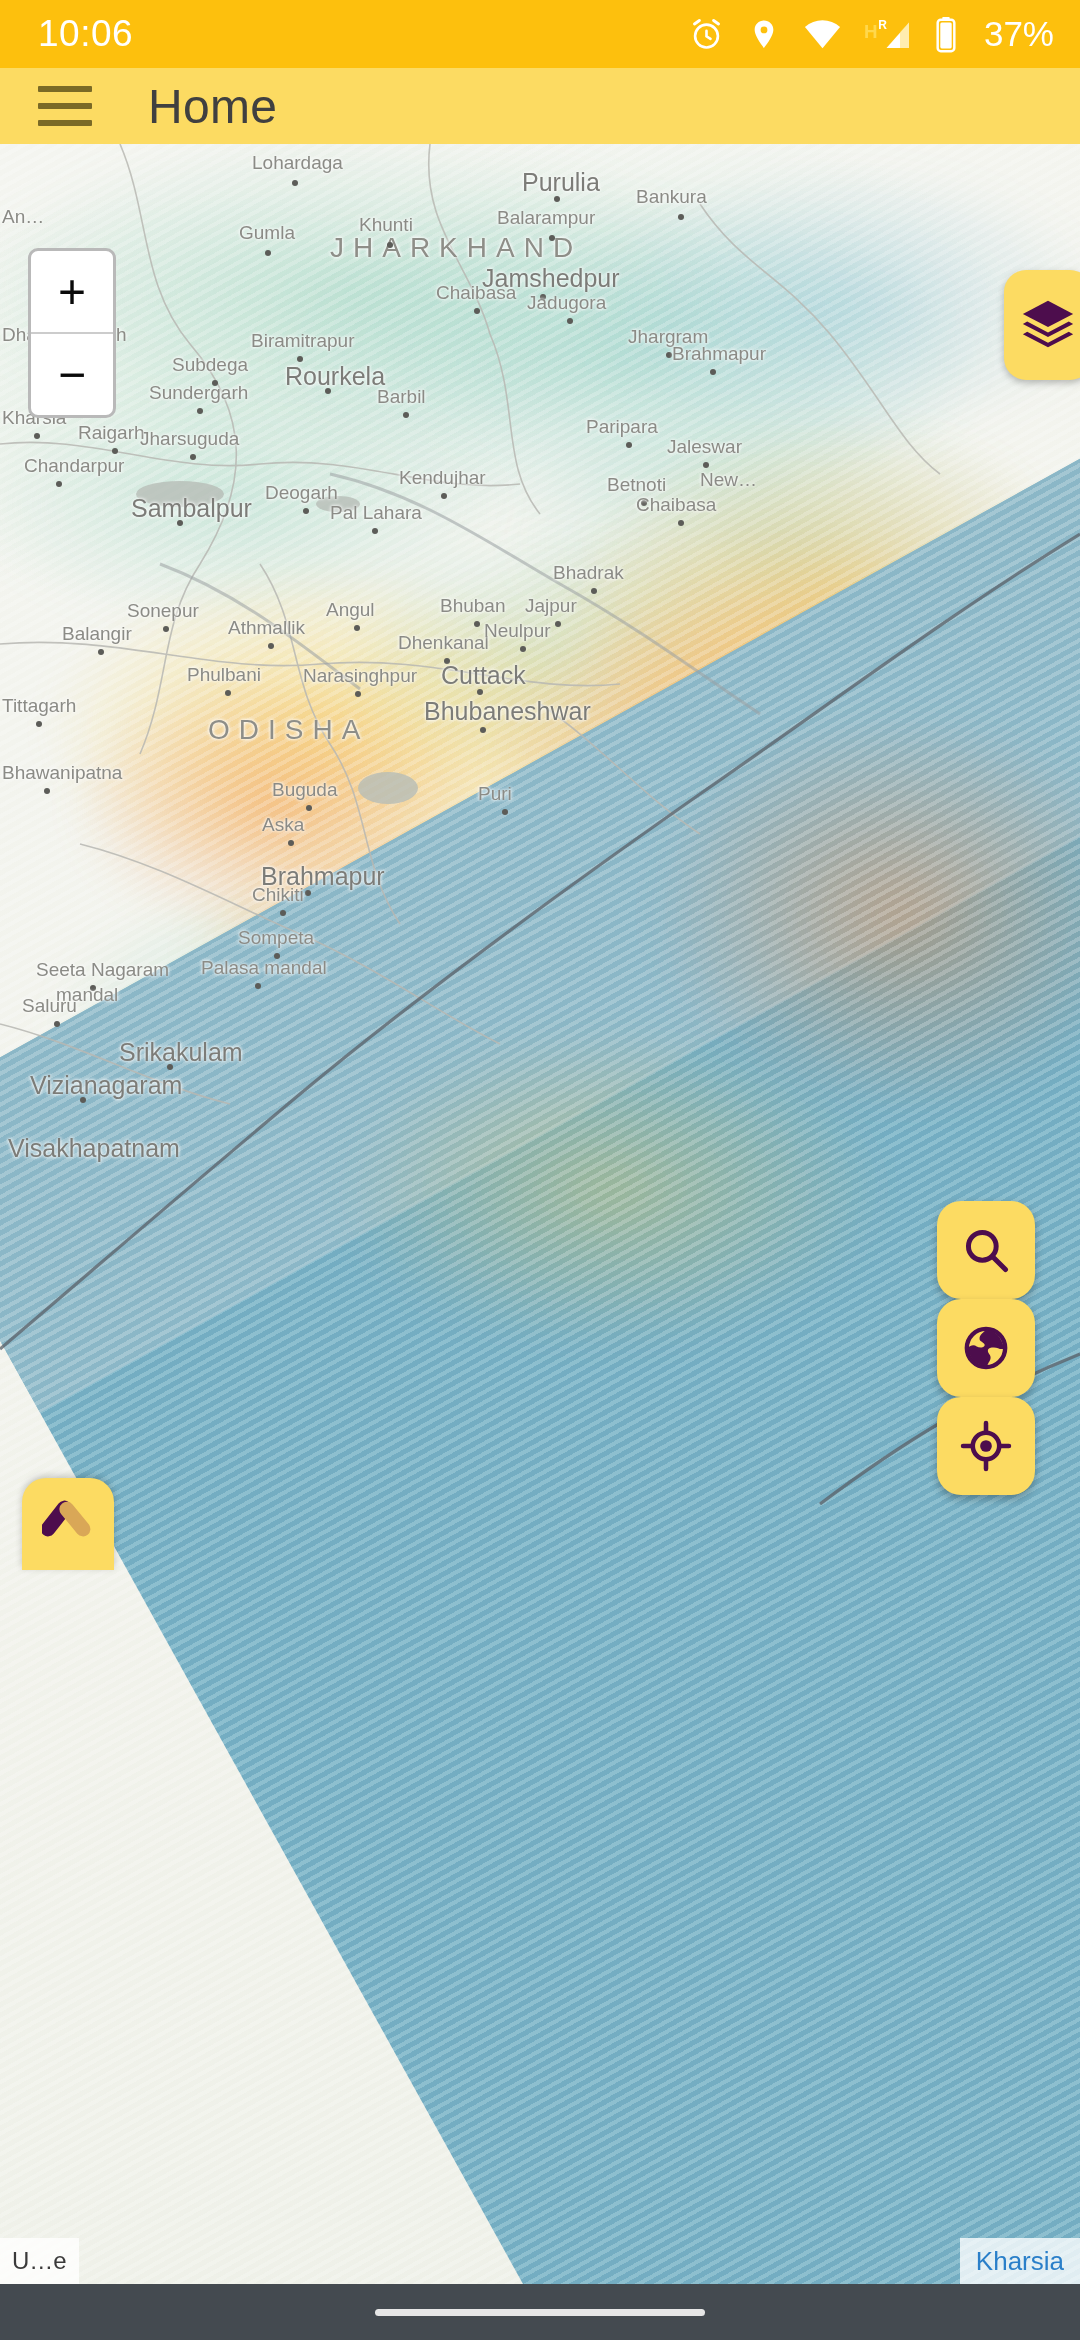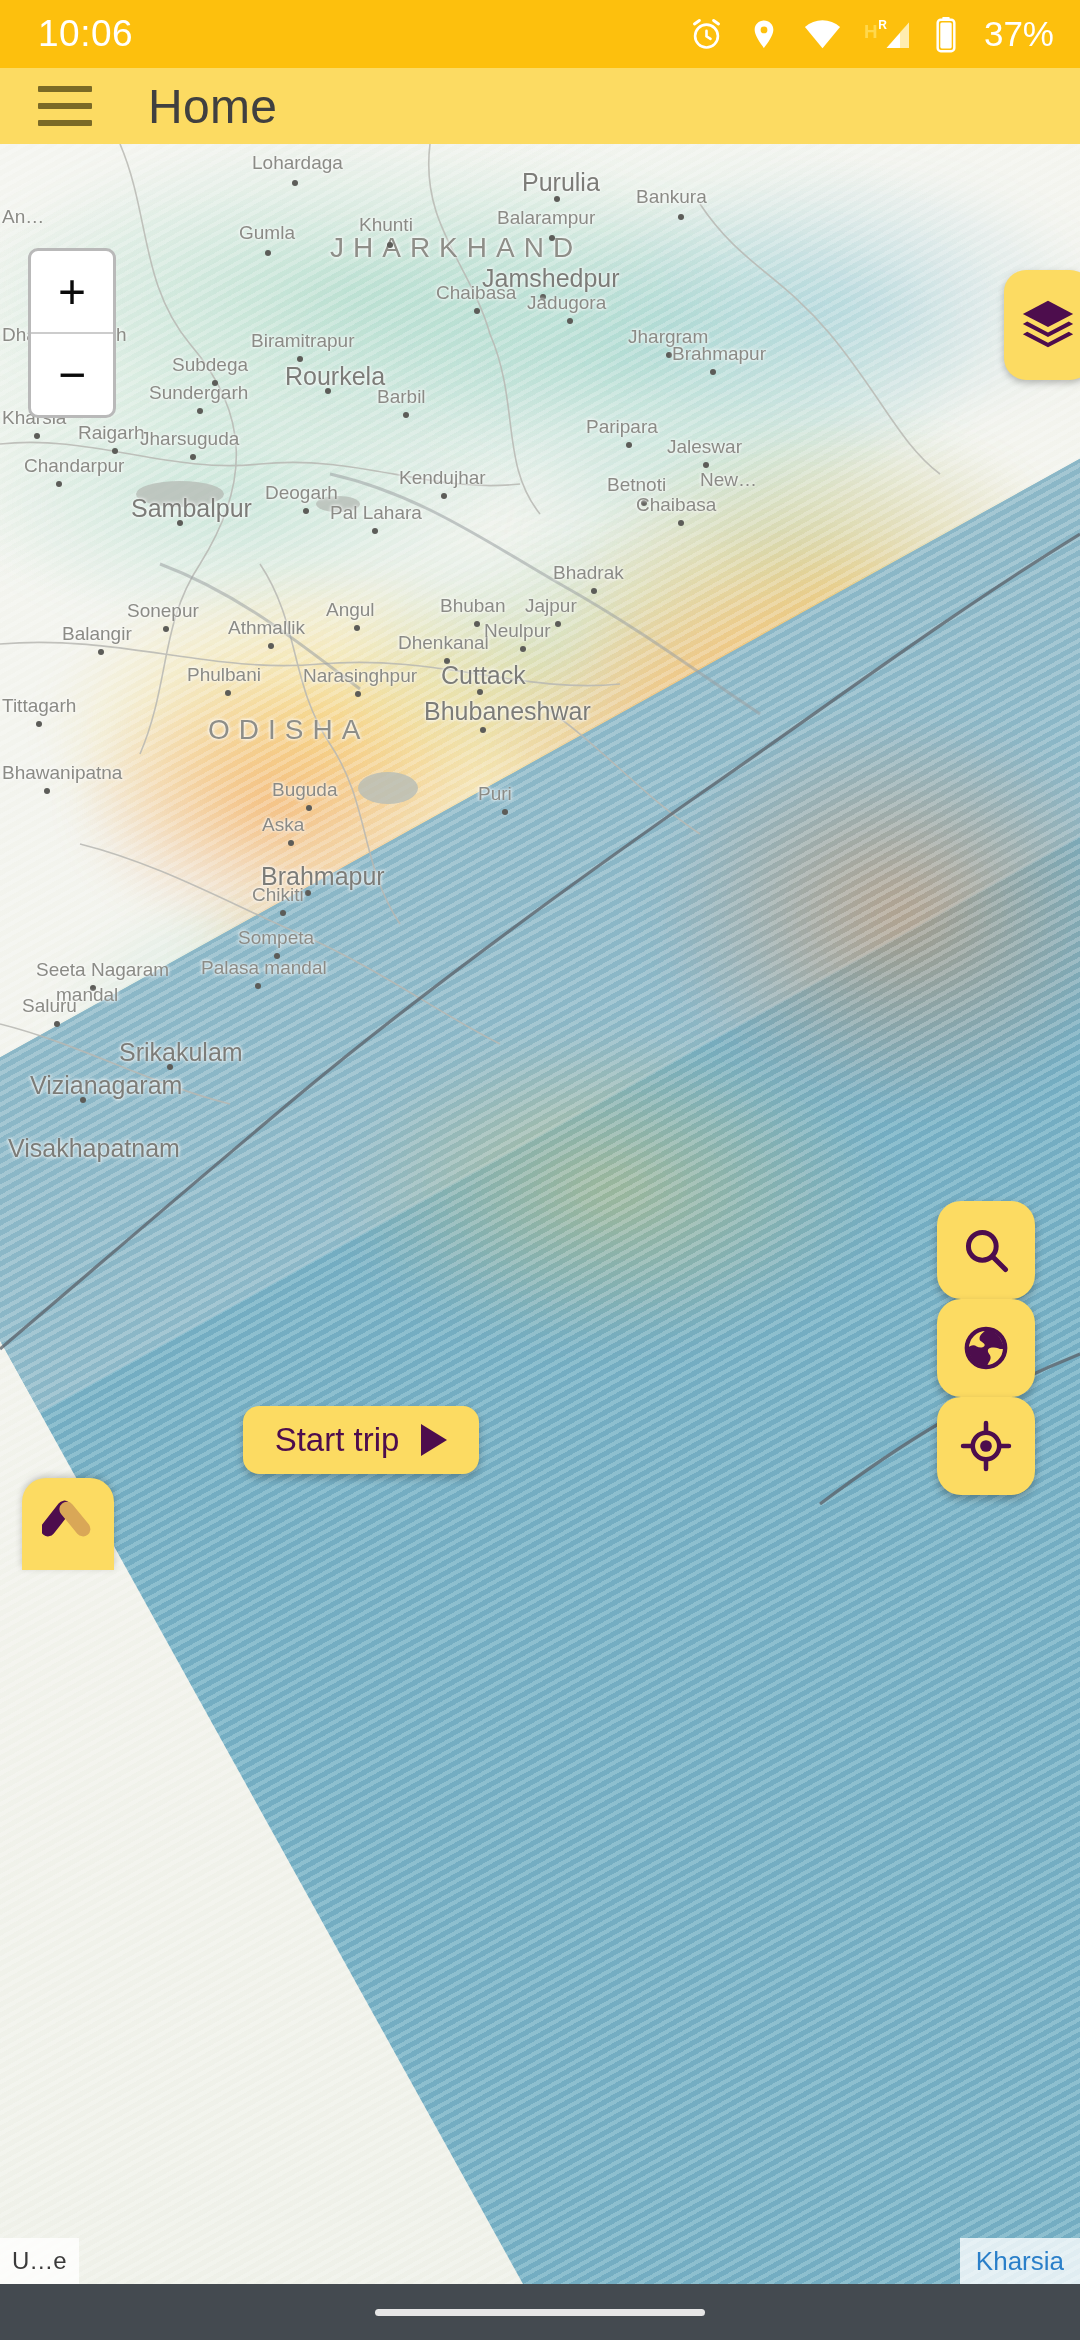--- a/index.html
+++ b/index.html
@@ -425,24 +425,20 @@
   </div>
 
   <div class="fab" id="fab-locate">
     <svg width="52" height="52" viewBox="0 0 24 24" fill="none" stroke="#4D0D4D" stroke-width="2.1" stroke-linecap="round">
       <circle cx="12" cy="12" r="6.1"></circle>
       <circle cx="12" cy="12" r="2.7" fill="#4D0D4D" stroke="none"></circle>
       <path d="M12 1.4v3.6M12 19v3.6M1.4 12h3.6M19 12h3.6"></path>
     </svg>
   </div>
 
-  <div id="start-trip">
-    <span id="start-trip-label">Start trip</span>
-    <span id="start-trip-play"></span>
-  </div>
 
   <div id="nav-arrow-btn">
     <svg width="52" height="40" viewBox="0 0 26 20">
       <path d="M3 15.5 L11.2 5" stroke="#4D0D4D" stroke-width="7.4" stroke-linecap="round" fill="none"></path>
       <path d="M12.4 5.6 L20.5 15.5" stroke="#D9A757" stroke-width="7.4" stroke-linecap="round" fill="none"></path>
     </svg>
   </div>
 
   <div id="attrib-left">U…e</div>
   <div id="attrib-right">Kharsia</div>

